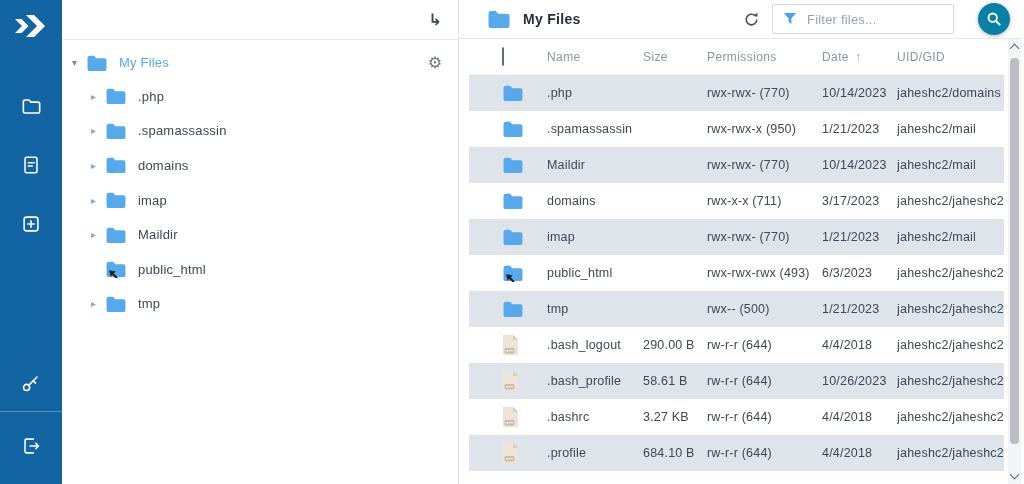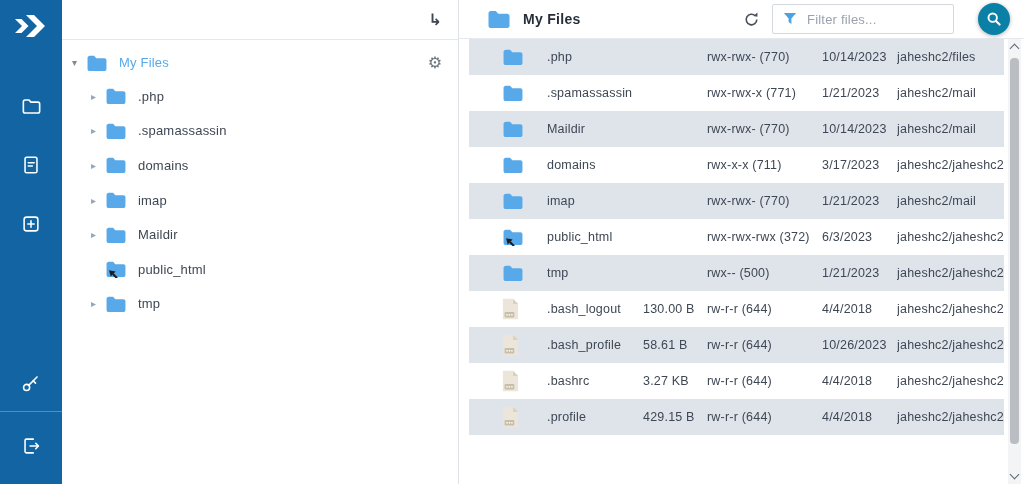--- a/index.html
+++ b/index.html
@@ -223,43 +223,51 @@
         <input class="filter-input" type="text" placeholder="Filter files..." style="">
       </div>
       <div class="search-btn">
         <svg viewBox="0 0 16 16" width="16" height="16">
           <circle cx="6.7" cy="6.7" r="4.2" fill="none" stroke="#fff" stroke-width="1.9"></circle>
           <path d="M9.9 9.9 L13.6 13.6" stroke="#fff" stroke-width="2.1" stroke-linecap="round"></path>
         </svg>
       </div>
     </div>
 
+    <div class="thead grid">
+      <span><span class="checkbox"></span></span>
+      <span class="th">Name</span>
+      <span class="th">Size</span>
+      <span class="th">Permissions</span>
+      <span class="th"><span>Date</span><span class="sort-arrow">↑</span></span>
+      <span class="th">UID/GID</span>
+    </div>
 
     <div id="rows">
         <div class="trow grid striped">
     <span class="cell icon-cell">
             <svg viewBox="0 0 24 20" width="22" height="18">
     <path d="M1.5 4.4C1.5 3.1 2.6 2 3.9 2h4.9l2.4 2.7h9c1.3 0 2.3 1 2.3 2.3v9.7c0 1.3-1 2.3-2.3 2.3H3.8c-1.3 0-2.3-1-2.3-2.3V4.4z" fill="#58a9e9"></path>
   </svg>
           </span>
     <span class="cell">.php</span>
     <span class="cell"></span>
     <span class="cell">rwx-rwx- (770)</span>
     <span class="cell">10/14/2023</span>
-    <span class="cell">jaheshc2/files</span>
+    <span class="cell">jaheshc2/domains</span>
   </div>
         <div class="trow grid">
     <span class="cell icon-cell">
             <svg viewBox="0 0 24 20" width="22" height="18">
     <path d="M1.5 4.4C1.5 3.1 2.6 2 3.9 2h4.9l2.4 2.7h9c1.3 0 2.3 1 2.3 2.3v9.7c0 1.3-1 2.3-2.3 2.3H3.8c-1.3 0-2.3-1-2.3-2.3V4.4z" fill="#58a9e9"></path>
   </svg>
           </span>
     <span class="cell">.spamassassin</span>
     <span class="cell"></span>
-    <span class="cell">rwx-rwx-x (771)</span>
+    <span class="cell">rwx-rwx-x (950)</span>
     <span class="cell">1/21/2023</span>
     <span class="cell">jaheshc2/mail</span>
   </div>
         <div class="trow grid striped">
     <span class="cell icon-cell">
             <svg viewBox="0 0 24 20" width="22" height="18">
     <path d="M1.5 4.4C1.5 3.1 2.6 2 3.9 2h4.9l2.4 2.7h9c1.3 0 2.3 1 2.3 2.3v9.7c0 1.3-1 2.3-2.3 2.3H3.8c-1.3 0-2.3-1-2.3-2.3V4.4z" fill="#58a9e9"></path>
   </svg>
           </span>
     <span class="cell">Maildir</span>
@@ -295,21 +303,21 @@
         <div class="trow grid">
     <span class="cell icon-cell">
             <svg viewBox="0 0 24 20" width="22" height="18">
     <path d="M1.5 4.4C1.5 3.1 2.6 2 3.9 2h4.9l2.4 2.7h9c1.3 0 2.3 1 2.3 2.3v9.7c0 1.3-1 2.3-2.3 2.3H3.8c-1.3 0-2.3-1-2.3-2.3V4.4z" fill="#58a9e9"></path>
     <path d="M13.2 20.2 L8.6 15.6" stroke="#1b1e23" stroke-width="2.4"></path>
     <path d="M4.3 11.3 L11.6 12.9 L6.1 18.4 Z" fill="#1b1e23"></path>
   </svg>
           </span>
     <span class="cell">public_html</span>
     <span class="cell"></span>
-    <span class="cell">rwx-rwx-rwx (372)</span>
+    <span class="cell">rwx-rwx-rwx (493)</span>
     <span class="cell">6/3/2023</span>
     <span class="cell">jaheshc2/jaheshc2</span>
   </div>
         <div class="trow grid striped">
     <span class="cell icon-cell">
             <svg viewBox="0 0 24 20" width="22" height="18">
     <path d="M1.5 4.4C1.5 3.1 2.6 2 3.9 2h4.9l2.4 2.7h9c1.3 0 2.3 1 2.3 2.3v9.7c0 1.3-1 2.3-2.3 2.3H3.8c-1.3 0-2.3-1-2.3-2.3V4.4z" fill="#58a9e9"></path>
   </svg>
           </span>
     <span class="cell">tmp</span>
@@ -323,21 +331,21 @@
             <svg viewBox="0 0 20 26" width="17" height="22">
     <path d="M1 1 H13 L19 7 V25 H1 Z" fill="#ebe6d9"></path>
     <path d="M13 1 L19 7 H13 Z" fill="#d8d1bf"></path>
     <rect x="3" y="16.5" width="11.5" height="6.5" rx="1" fill="#c8beaa"></rect>
     <circle cx="5.9" cy="19.8" r="1" fill="#fff"></circle>
               <circle cx="8.8" cy="19.8" r="1" fill="#fff"></circle>
               <circle cx="11.7" cy="19.8" r="1" fill="#fff"></circle>
   </svg>
           </span>
     <span class="cell">.bash_logout</span>
-    <span class="cell">130.00 B</span>
+    <span class="cell">290.00 B</span>
     <span class="cell">rw-r-r (644)</span>
     <span class="cell">4/4/2018</span>
     <span class="cell">jaheshc2/jaheshc2</span>
   </div>
         <div class="trow grid striped">
     <span class="cell icon-cell">
             <svg viewBox="0 0 20 26" width="17" height="22">
     <path d="M1 1 H13 L19 7 V25 H1 Z" fill="#ebe6d9"></path>
     <path d="M13 1 L19 7 H13 Z" fill="#d8d1bf"></path>
     <rect x="3" y="16.5" width="11.5" height="6.5" rx="1" fill="#c8beaa"></rect>
@@ -374,21 +382,21 @@
             <svg viewBox="0 0 20 26" width="17" height="22">
     <path d="M1 1 H13 L19 7 V25 H1 Z" fill="#ebe6d9"></path>
     <path d="M13 1 L19 7 H13 Z" fill="#d8d1bf"></path>
     <rect x="3" y="16.5" width="11.5" height="6.5" rx="1" fill="#c8beaa"></rect>
     <circle cx="5.9" cy="19.8" r="1" fill="#fff"></circle>
               <circle cx="8.8" cy="19.8" r="1" fill="#fff"></circle>
               <circle cx="11.7" cy="19.8" r="1" fill="#fff"></circle>
   </svg>
           </span>
     <span class="cell">.profile</span>
-    <span class="cell">429.15 B</span>
+    <span class="cell">684.10 B</span>
     <span class="cell">rw-r-r (644)</span>
     <span class="cell">4/4/2018</span>
     <span class="cell">jaheshc2/jaheshc2</span>
   </div>
       </div>
 
     <div class="vscroll">
       <span class="chev up"></span>
       <span class="thumb"></span>
       <span class="chev down"></span>

